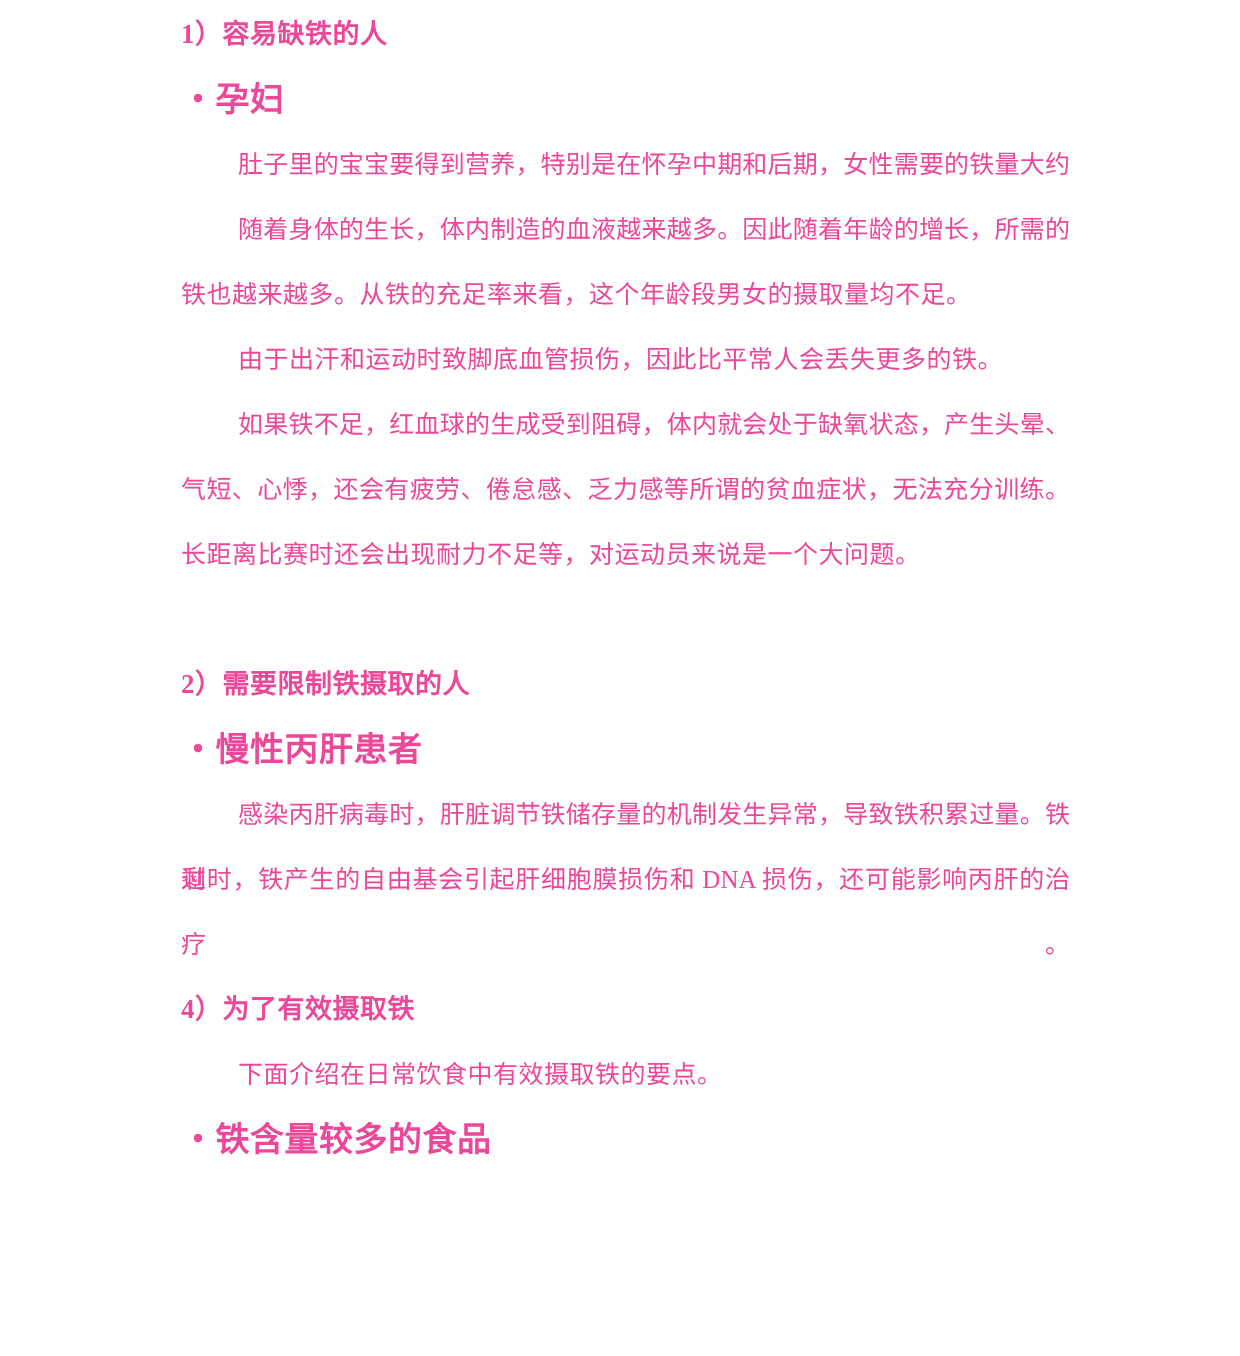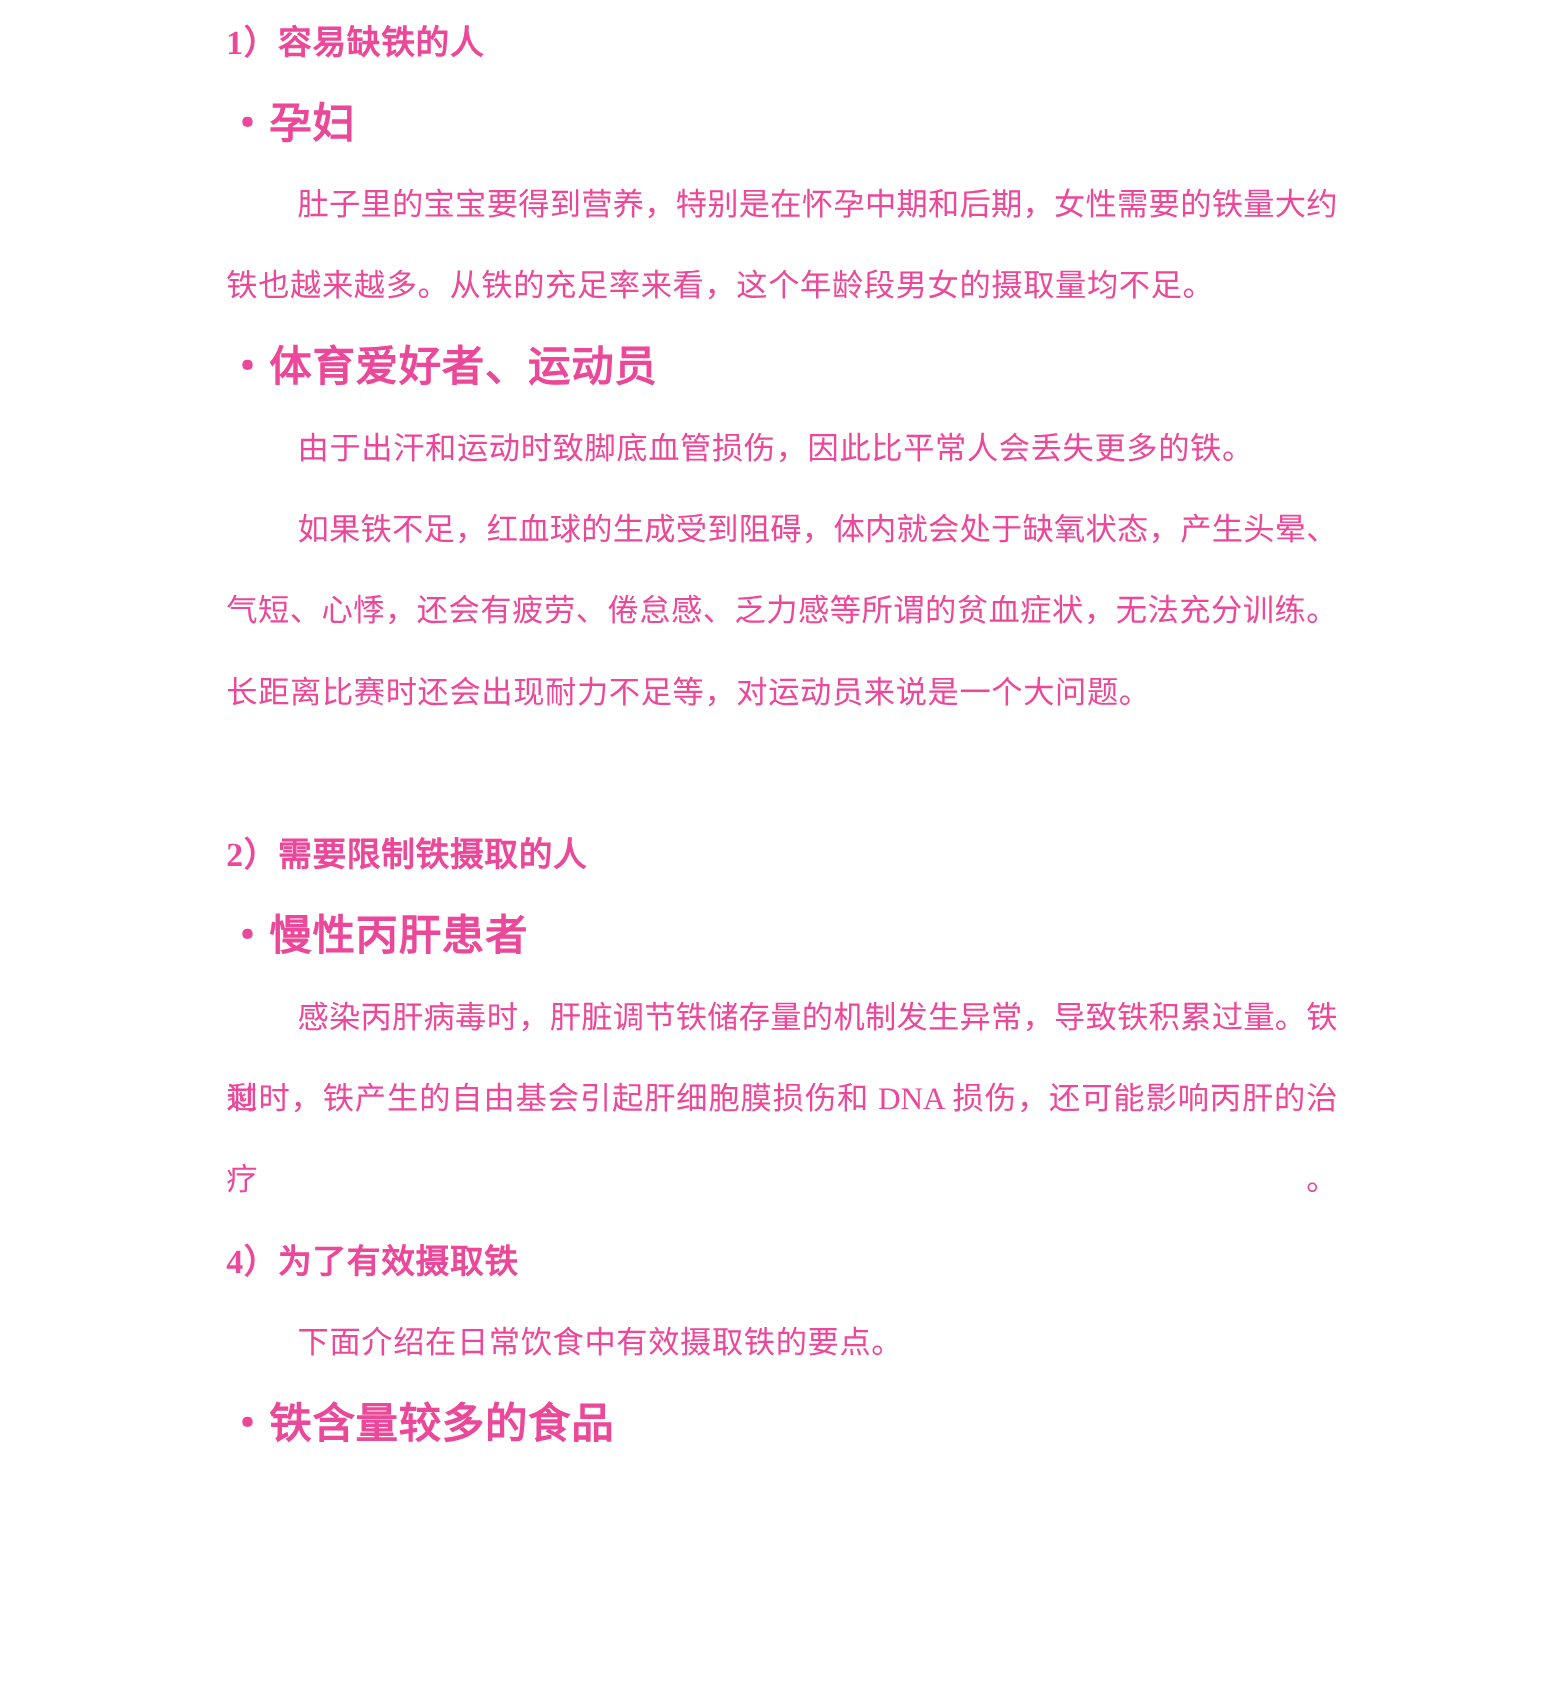--- a/index.html
+++ b/index.html
@@ -51,22 +51,22 @@
   }
 </style>
 </head>
 <body>
 
 <main class="page">
   <div id="doc">
       <div class="line heading">1）容易缺铁的人</div>
       <div class="line bullet">・孕妇</div>
       <div class="line first justify">肚子里的宝宝要得到营养，特别是在怀孕中期和后期，女性需要的铁量大约</div>
+      <div class="line first justify">随着身体的生长，体内制造的血液越来越多。因此随着年龄的增长，所需的</div>
       <div class="line">铁也越来越多。从铁的充足率来看，这个年龄段男女的摄取量均不足。</div>
-      <div class="line bullet">・体育爱好者、运动员</div>
       <div class="line first">由于出汗和运动时致脚底血管损伤，因此比平常人会丢失更多的铁。</div>
       <div class="line first justify">如果铁不足，红血球的生成受到阻碍，体内就会处于缺氧状态，产生头晕、</div>
       <div class="line justify">气短、心悸，还会有疲劳、倦怠感、乏力感等所谓的贫血症状，无法充分训练。</div>
       <div class="line">长距离比赛时还会出现耐力不足等，对运动员来说是一个大问题。</div>
       <div class="line spacer"></div>
       <div class="line heading">2）需要限制铁摄取的人</div>
       <div class="line bullet">・慢性丙肝患者</div>
       <div class="line first justify">感染丙肝病毒时，肝脏调节铁储存量的机制发生异常，导致铁积累过量。铁过</div>
       <div class="line justify">剩时，铁产生的自由基会引起肝细胞膜损伤和 DNA 损伤，还可能影响丙肝的治疗。</div>
       <div class="line spacer"></div>

